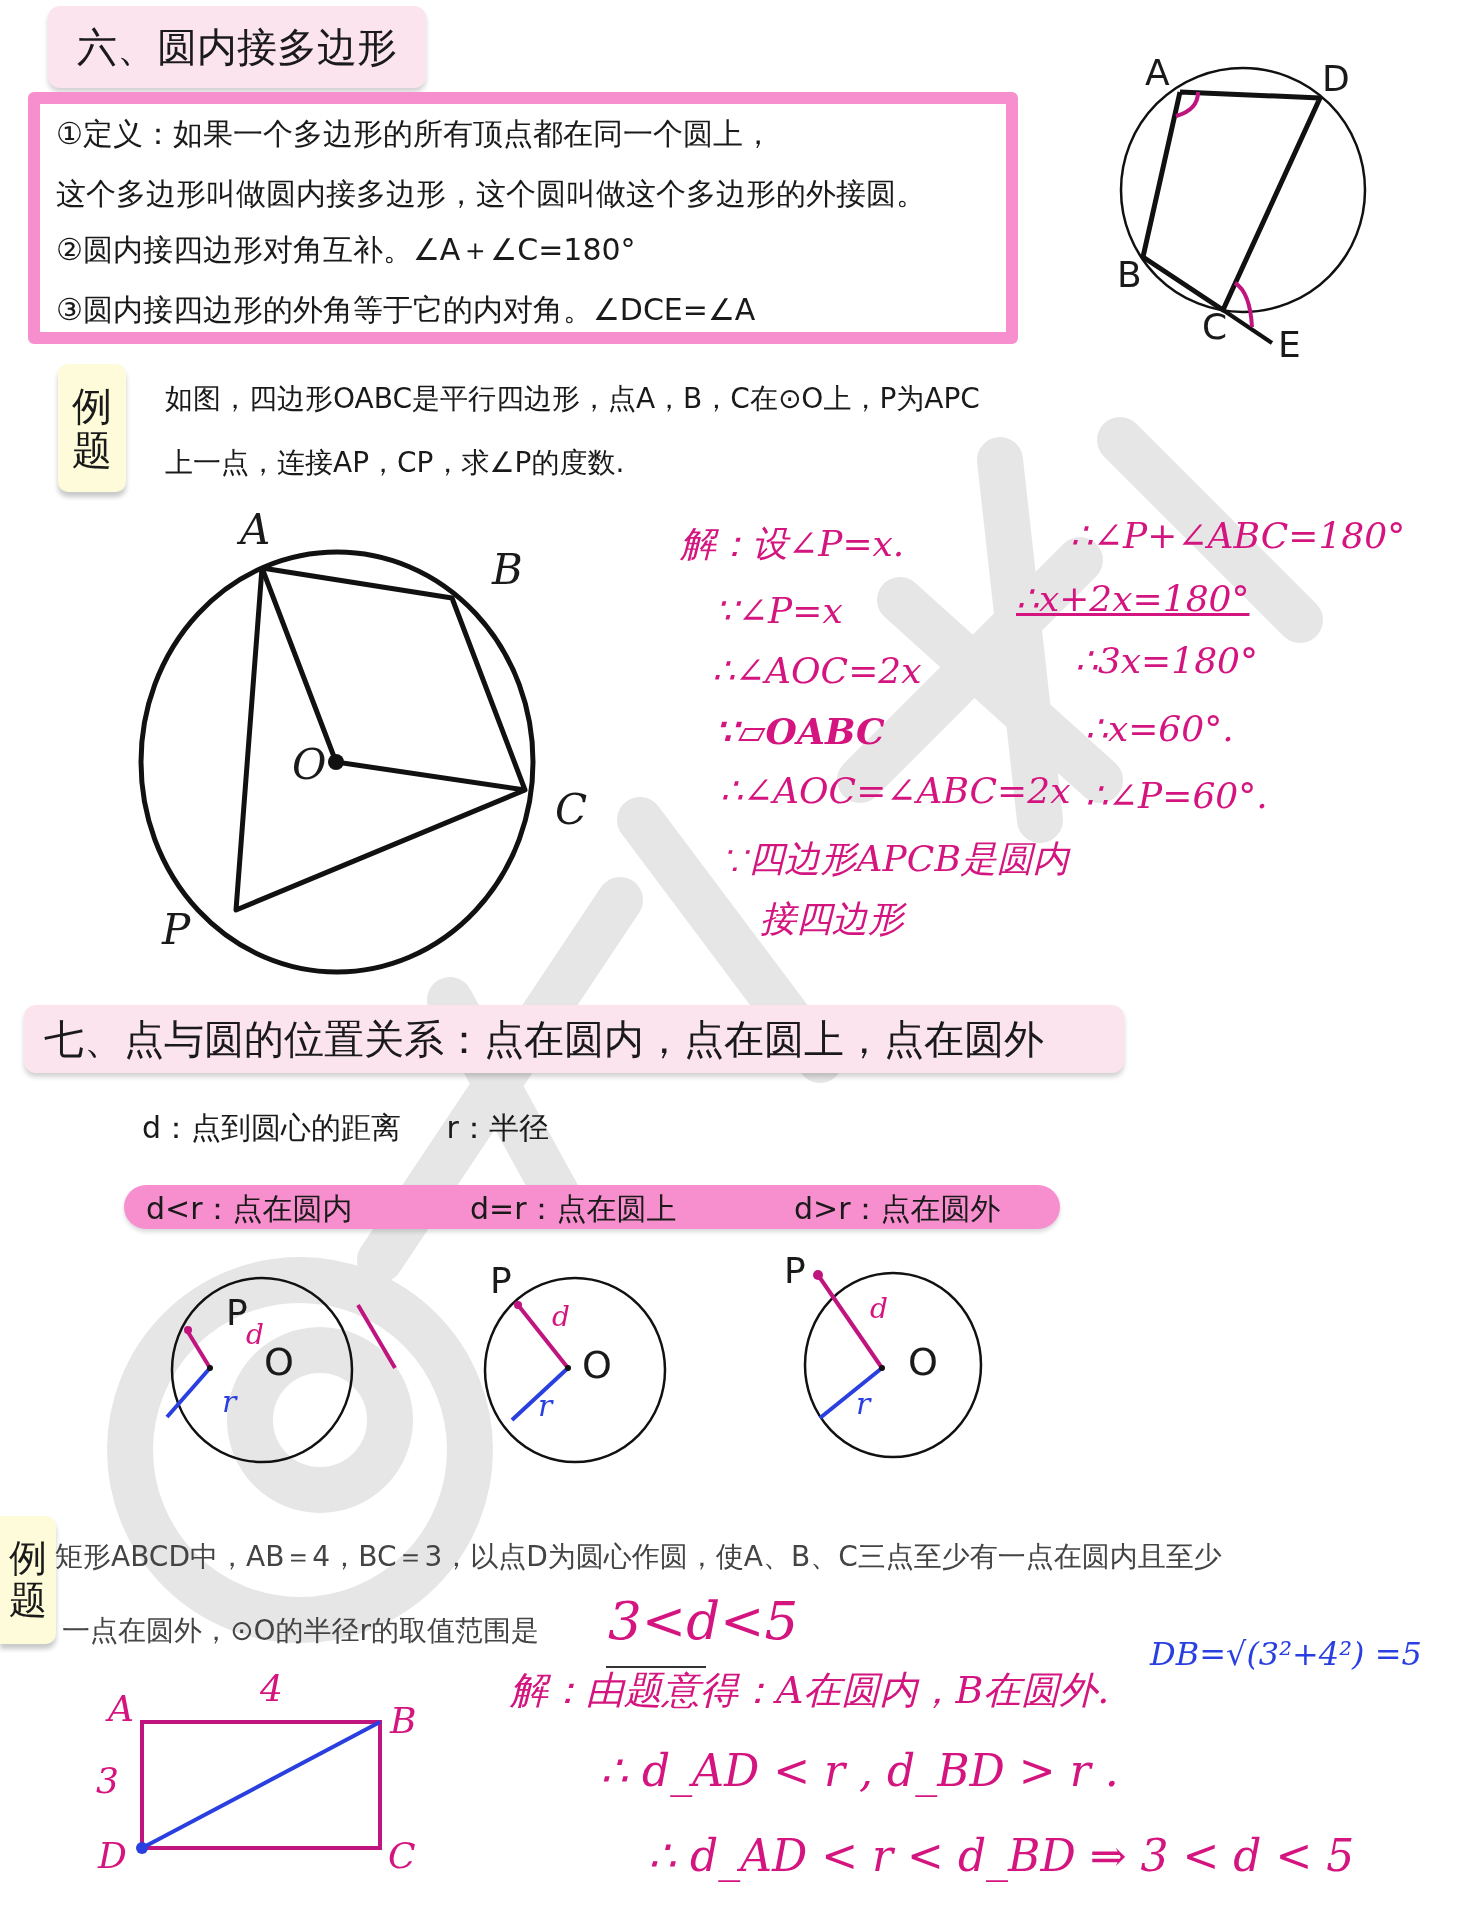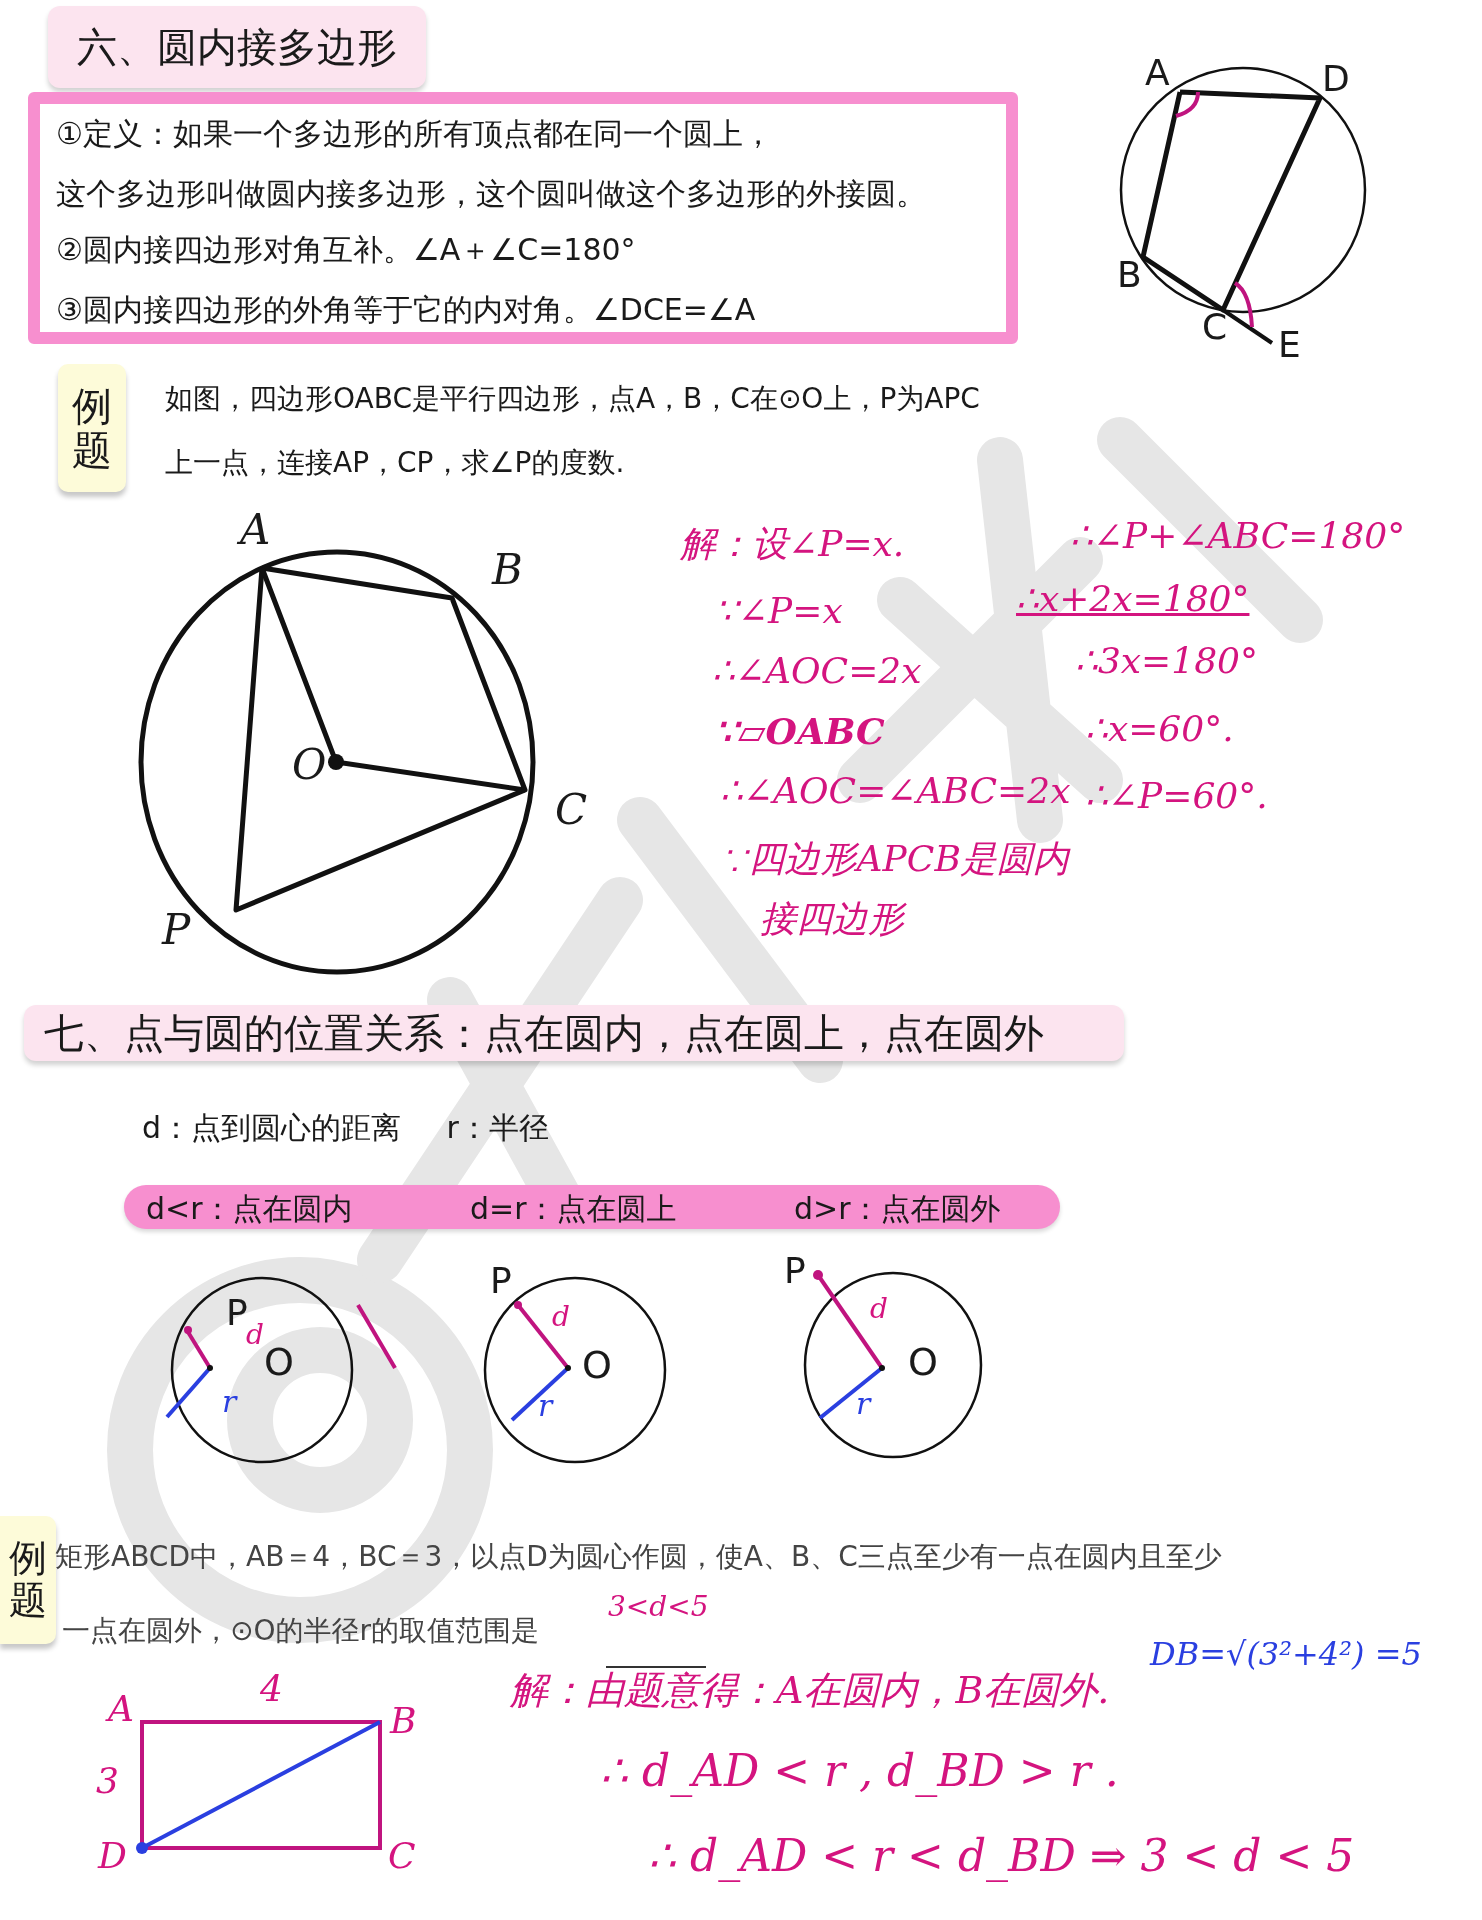--- a/index.html
+++ b/index.html
@@ -98,21 +98,21 @@
   <div class="hand" style="left:720px;top:770px;">∴∠AOC=∠ABC=2x</div>
   <div class="hand" style="left:720px;top:835px;">∵四边形APCB是圆内</div>
   <div class="hand" style="left:760px;top:895px;">接四边形</div>
 
   <div class="hand" style="left:1070px;top:515px;">∴∠P+∠ABC=180°</div>
   <div class="hand" style="left:1016px;top:578px;text-decoration:underline;">∴x+2x=180°</div>
   <div class="hand" style="left:1075px;top:640px;">∴3x=180°</div>
   <div class="hand" style="left:1085px;top:708px;">∴x=60°.</div>
   <div class="hand" style="left:1085px;top:775px;">∴∠P=60°.</div>
 
-  <div class="sec-title" style="left:24px;top:1005px;width:1100px;height:56px;padding-left:20px;box-sizing:border-box;">
+  <div class="sec-title" style="left:24px;top:1005px;width:1100px;height:68px;padding-left:20px;box-sizing:border-box;">
     <span>七、点与圆的位置关系：点在圆内，点在圆上，点在圆外</span>
   </div>
   <div class="desc">
     <span>d：点到圆心的距离</span>
     <span>r：半径</span>
   </div>
 
   <div class="rel-bar">
     <div class="rel-item" style="left:22px">d&lt;r：点在圆内</div>
     <div class="rel-item" style="left:346px">d=r：点在圆上</div>
@@ -156,21 +156,21 @@
   <div class="hand" style="left:870px;top:1292px;font-size:28px;">d</div>
   <div class="hand blue" style="left:856px;top:1386px;font-size:30px;">r</div>
 
   <div class="example-tag" style="left:0px;top:1516px;width:56px;height:128px;font-size:38px;border-radius:0 10px 10px 0;">
     <span>例</span>
     <span>题</span>
   </div>
   <div class="gray-problem" style="left:55px;top:1538px;">矩形ABCD中，AB＝4，BC＝3，以点D为圆心作圆，使A、B、C三点至少有一点在圆内且至少</div>
   <div class="gray-problem" style="left:62px;top:1612px;">一点在圆外，⊙O的半径r的取值范围是</div>
   <div class="answer-line"></div>
-  <div class="hand" style="left:608px;top:1590px;font-size:28px;">3&lt;d&lt;5</div>
+  <div class="hand" style="left:608px;top:1590px;font-size:53px;">3&lt;d&lt;5</div>
   <div class="hand blue" style="left:1150px;top:1635px;font-size:32px;">DB=√(3²+4²) =5</div>
 
   <div class="hand" style="left:510px;top:1665px;font-size:38px;">解：由题意得：A在圆内，B在圆外.</div>
   <div class="hand" style="left:600px;top:1745px;font-size:44px;">∴ d_AD &lt; r ,   d_BD &gt; r .</div>
   <div class="hand" style="left:600px;top:1830px;font-size:44px;margin-left:48px;">∴ d_AD &lt; r &lt; d_BD  ⇒  3 &lt; d &lt; 5</div>
 
   <svg class="abs" style="left:60px;top:1660px" width="400" height="260">
     <rect x="82" y="62" width="238" height="126" fill="none" stroke="#c0147f" stroke-width="4"></rect>
     <line x1="82" y1="188" x2="320" y2="62" stroke="#2a3fe0" stroke-width="4"></line>
     <circle cx="82" cy="188" r="6" fill="#2a3fe0"></circle>

